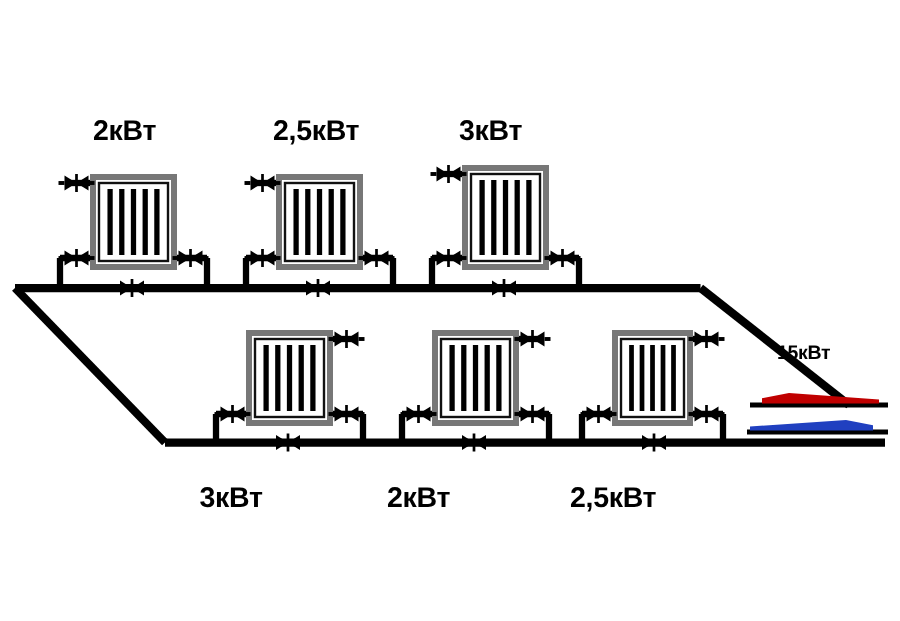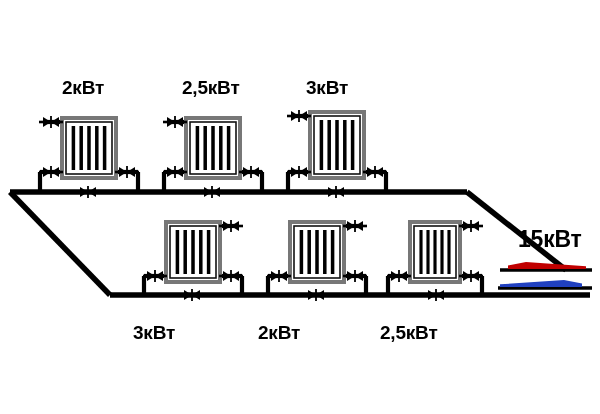--- a/index.html
+++ b/index.html
@@ -25,21 +25,21 @@
     font-family:"Liberation Sans", sans-serif;
     font-weight:bold;
     font-size:19px;
     color:#000000;
     white-space:nowrap;
     letter-spacing:-0.2px;
     line-height:1;
   }
   .pw-top{ }
   .pw-bottom{ }
-  .pw-total{ font-size:23px; }
+  .pw-total{ font-size:13px; }
 </style>
 </head>
 <body>
 
 <div id="stage">
 
   <svg id="svgroot" viewBox="0 0 600 414">
     <defs>
       <g id="valveH">
         <path d="M -8,-5 L -8,5 L 0,0 Z" fill="#000"></path>

